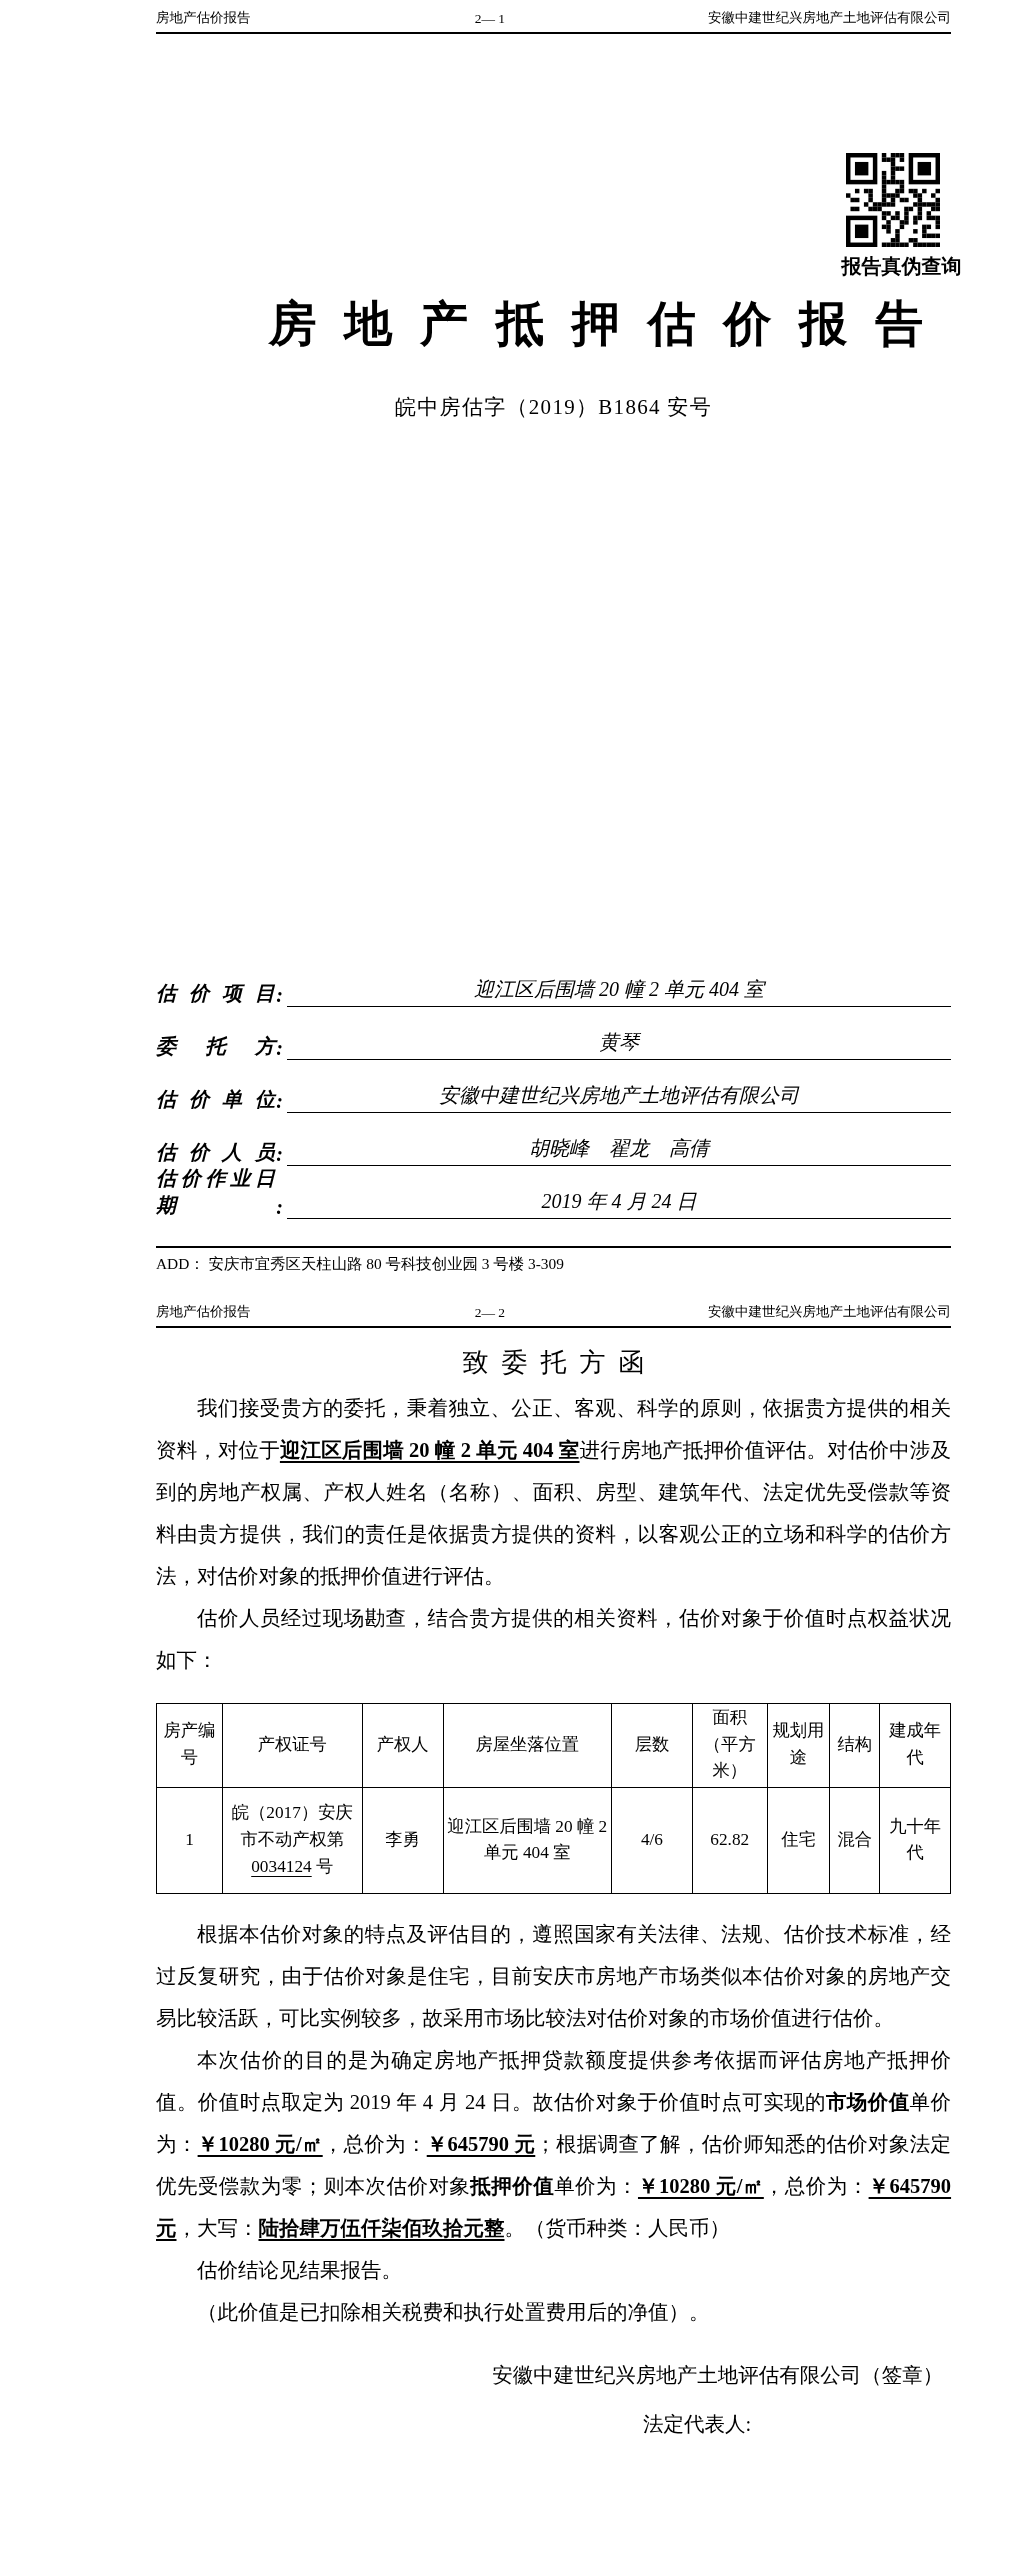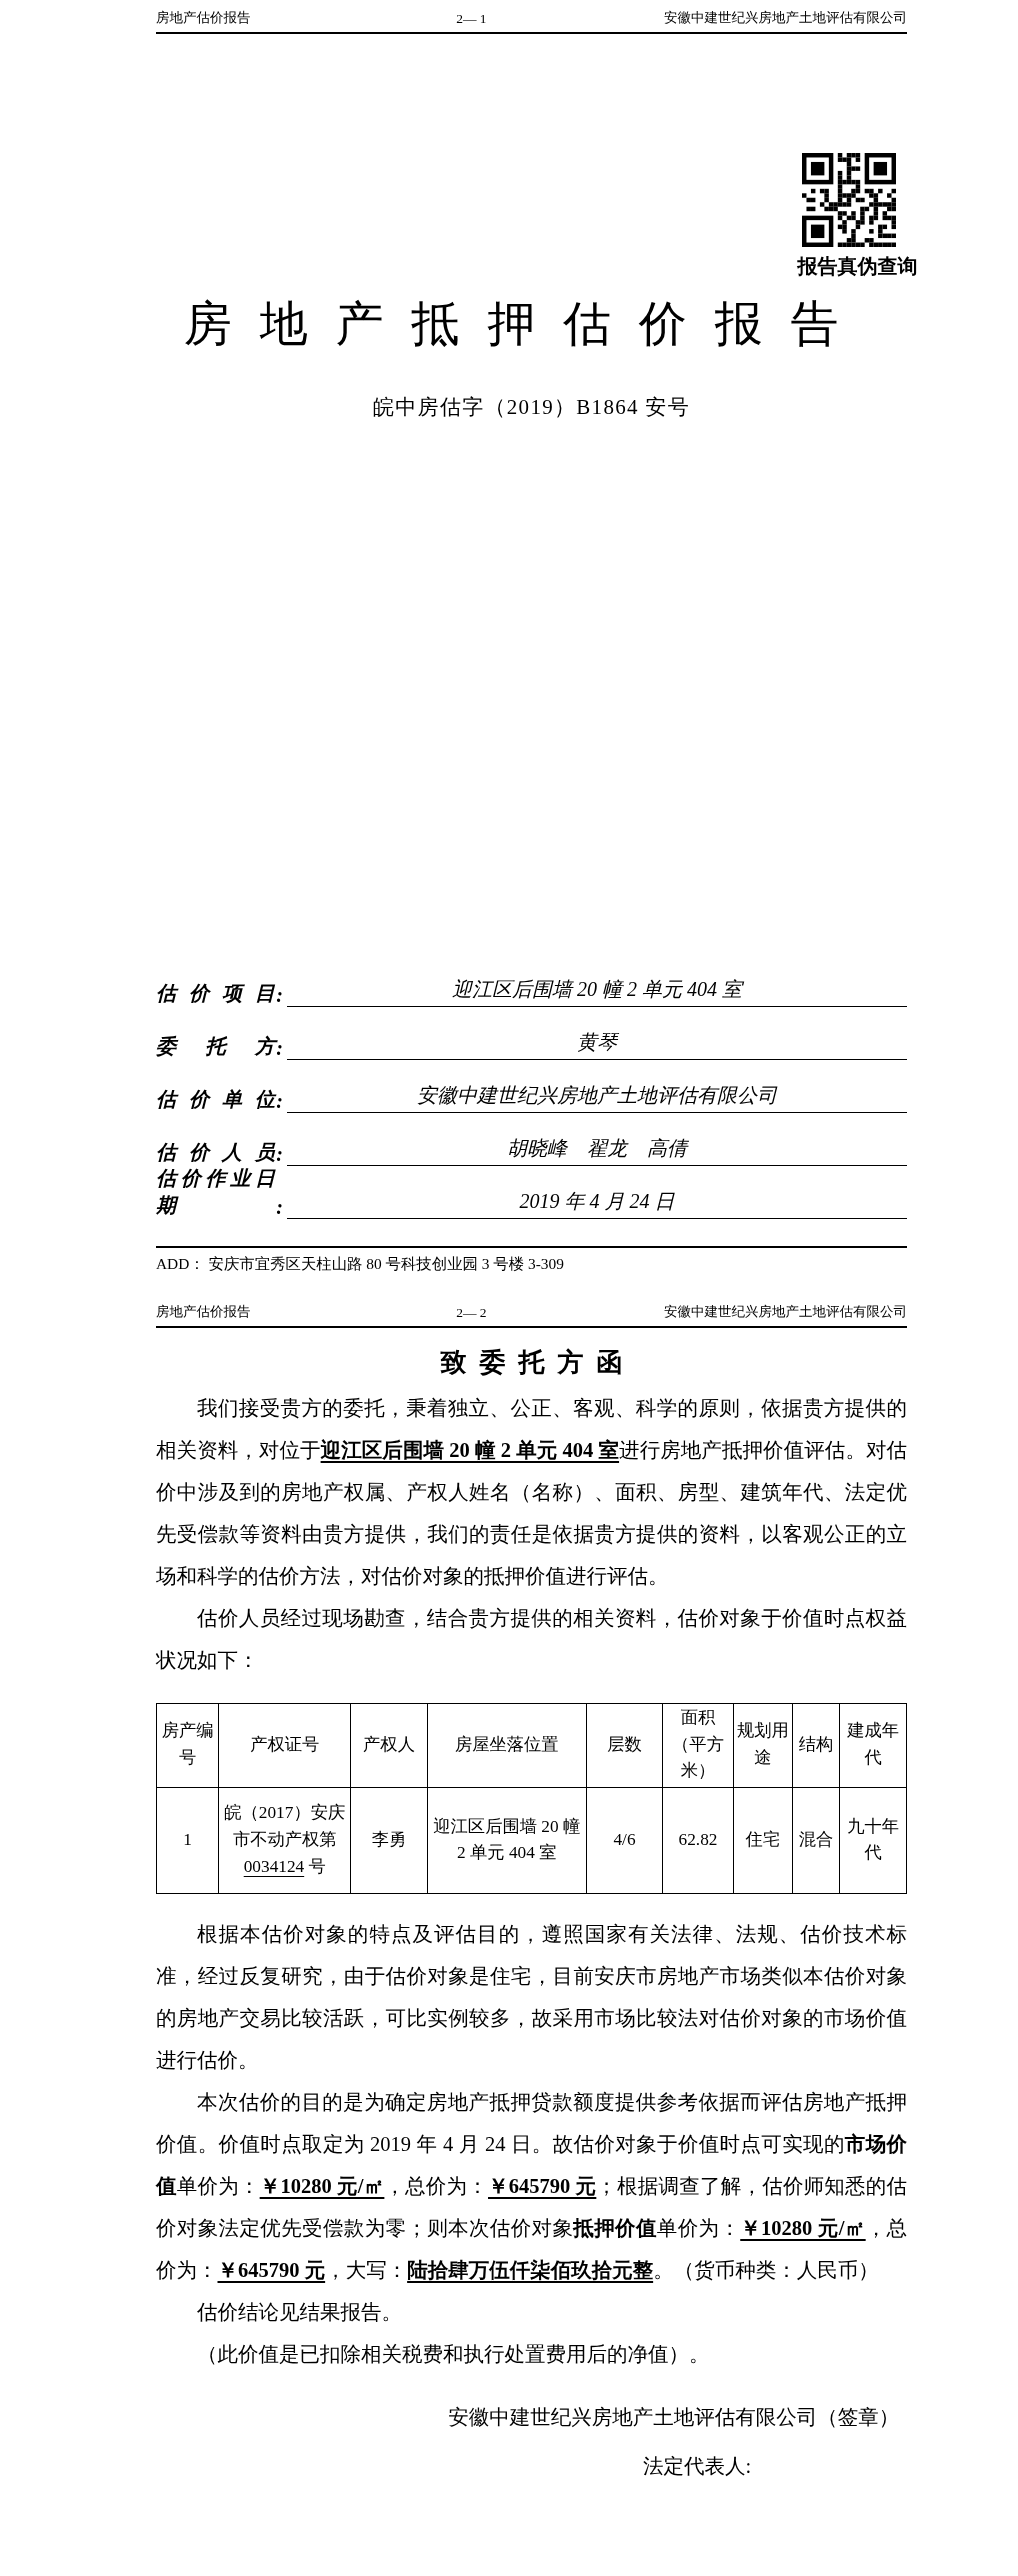--- a/index.html
+++ b/index.html
@@ -1,41 +1,41 @@
 <!DOCTYPE html>
 <html style="font-size:10.3px"><head>
 <meta charset="utf-8">
 <style>
   html,body{margin:0;padding:0;background:#ffffff;}
   body{font-family:"Liberation Serif","DejaVu Serif",serif;color:#000;}
   .page{position:relative;width:1019px;height:2576px;box-sizing:border-box;
-        padding:9px 112px 0 156px;overflow:hidden;background:#fff;}
+        padding:9px 68px 0 156px;overflow:hidden;background:#fff;}
   
   .phead{position:relative;display:flex;justify-content:space-between;align-items:flex-end;
          font-size:13.5px;border-bottom:2.6px solid #000;padding-bottom:5.1px;}
   .phead .pnum{position:absolute;left:42%;transform:translateX(-50%);}
   
   .qr-wrap{width:103px;margin:119px 6.4px 0 auto;text-align:center;}
   .qr-box{width:94px;height:94px;margin:0 auto;}
   .qr-cap{margin-top:6.4px;font-size:20px;font-weight:bold;white-space:nowrap;}
   
-  .rtitle{margin-top:13px;text-align:left;font-size:48px;font-weight:normal;
+  .rtitle{margin-top:13px;text-align:right;font-size:48px;font-weight:bold;
           letter-spacing:0.58em;text-indent:0.58em;white-space:nowrap;line-height:1.3;}
   .rno{margin-top:37px;text-align:center;font-size:21px;letter-spacing:1.3px;}
   
   .fields{margin-top:533px;}
   .frow{display:flex;align-items:flex-end;height:53px;font-size:20px;font-style:italic;}
   .flabel{display:inline-block;width:119px;font-weight:bold;text-align-last:justify;text-align:justify;}
   .fcolon{font-weight:bold;margin:0 3.9px 0 1.3px;}
   .fline{flex:1;border-bottom:1.3px solid #000;text-align:center;padding-bottom:2.6px;white-space:nowrap;}
   
   .pfoot{border-top:2.6px solid #000;margin-top:27px;padding-top:6.4px;font-size:15.4px;}
   .phead2{margin-top:28px;}
   
-  .ltitle{margin-top:16.7px;text-align:center;font-size:26px;font-weight:bold;
+  .ltitle{margin-top:16.7px;text-align:center;font-size:26px;font-weight:normal;
           letter-spacing:0.5em;text-indent:0.5em;line-height:1.35;}
   .body-text{font-size:20.5px;line-height:42px;text-align:justify;}
   .salut{margin-top:40px;}
   .para{text-indent:2em;}
   .para-first{margin-top:6.4px;}
   
   .rpt-table{width:100%;border-collapse:collapse;margin-top:22px;font-size:17.3px;}
   .rpt-table th,.rpt-table td{border:0.6px solid #000;text-align:center;vertical-align:middle;
        font-weight:normal;padding:1.3px 2.6px;line-height:1.55;}
   .rpt-table tr.hdr th{height:65px;border-bottom:1.9px solid #000;}

